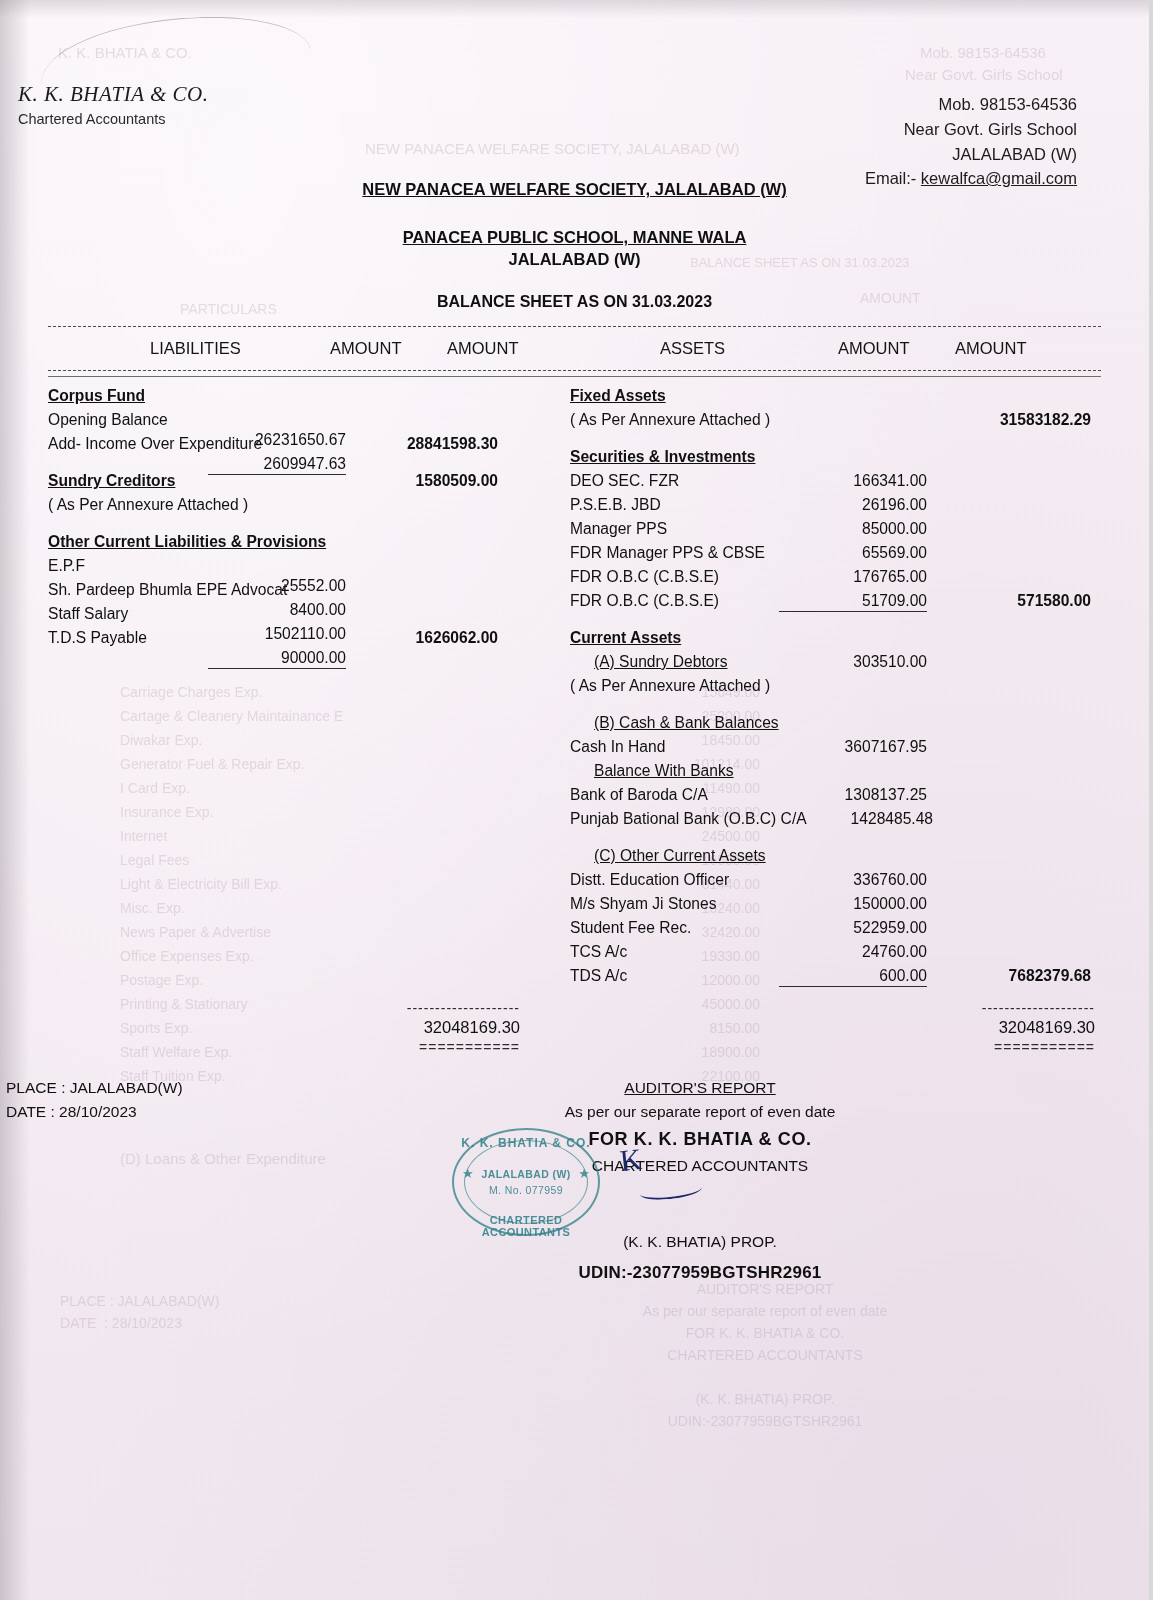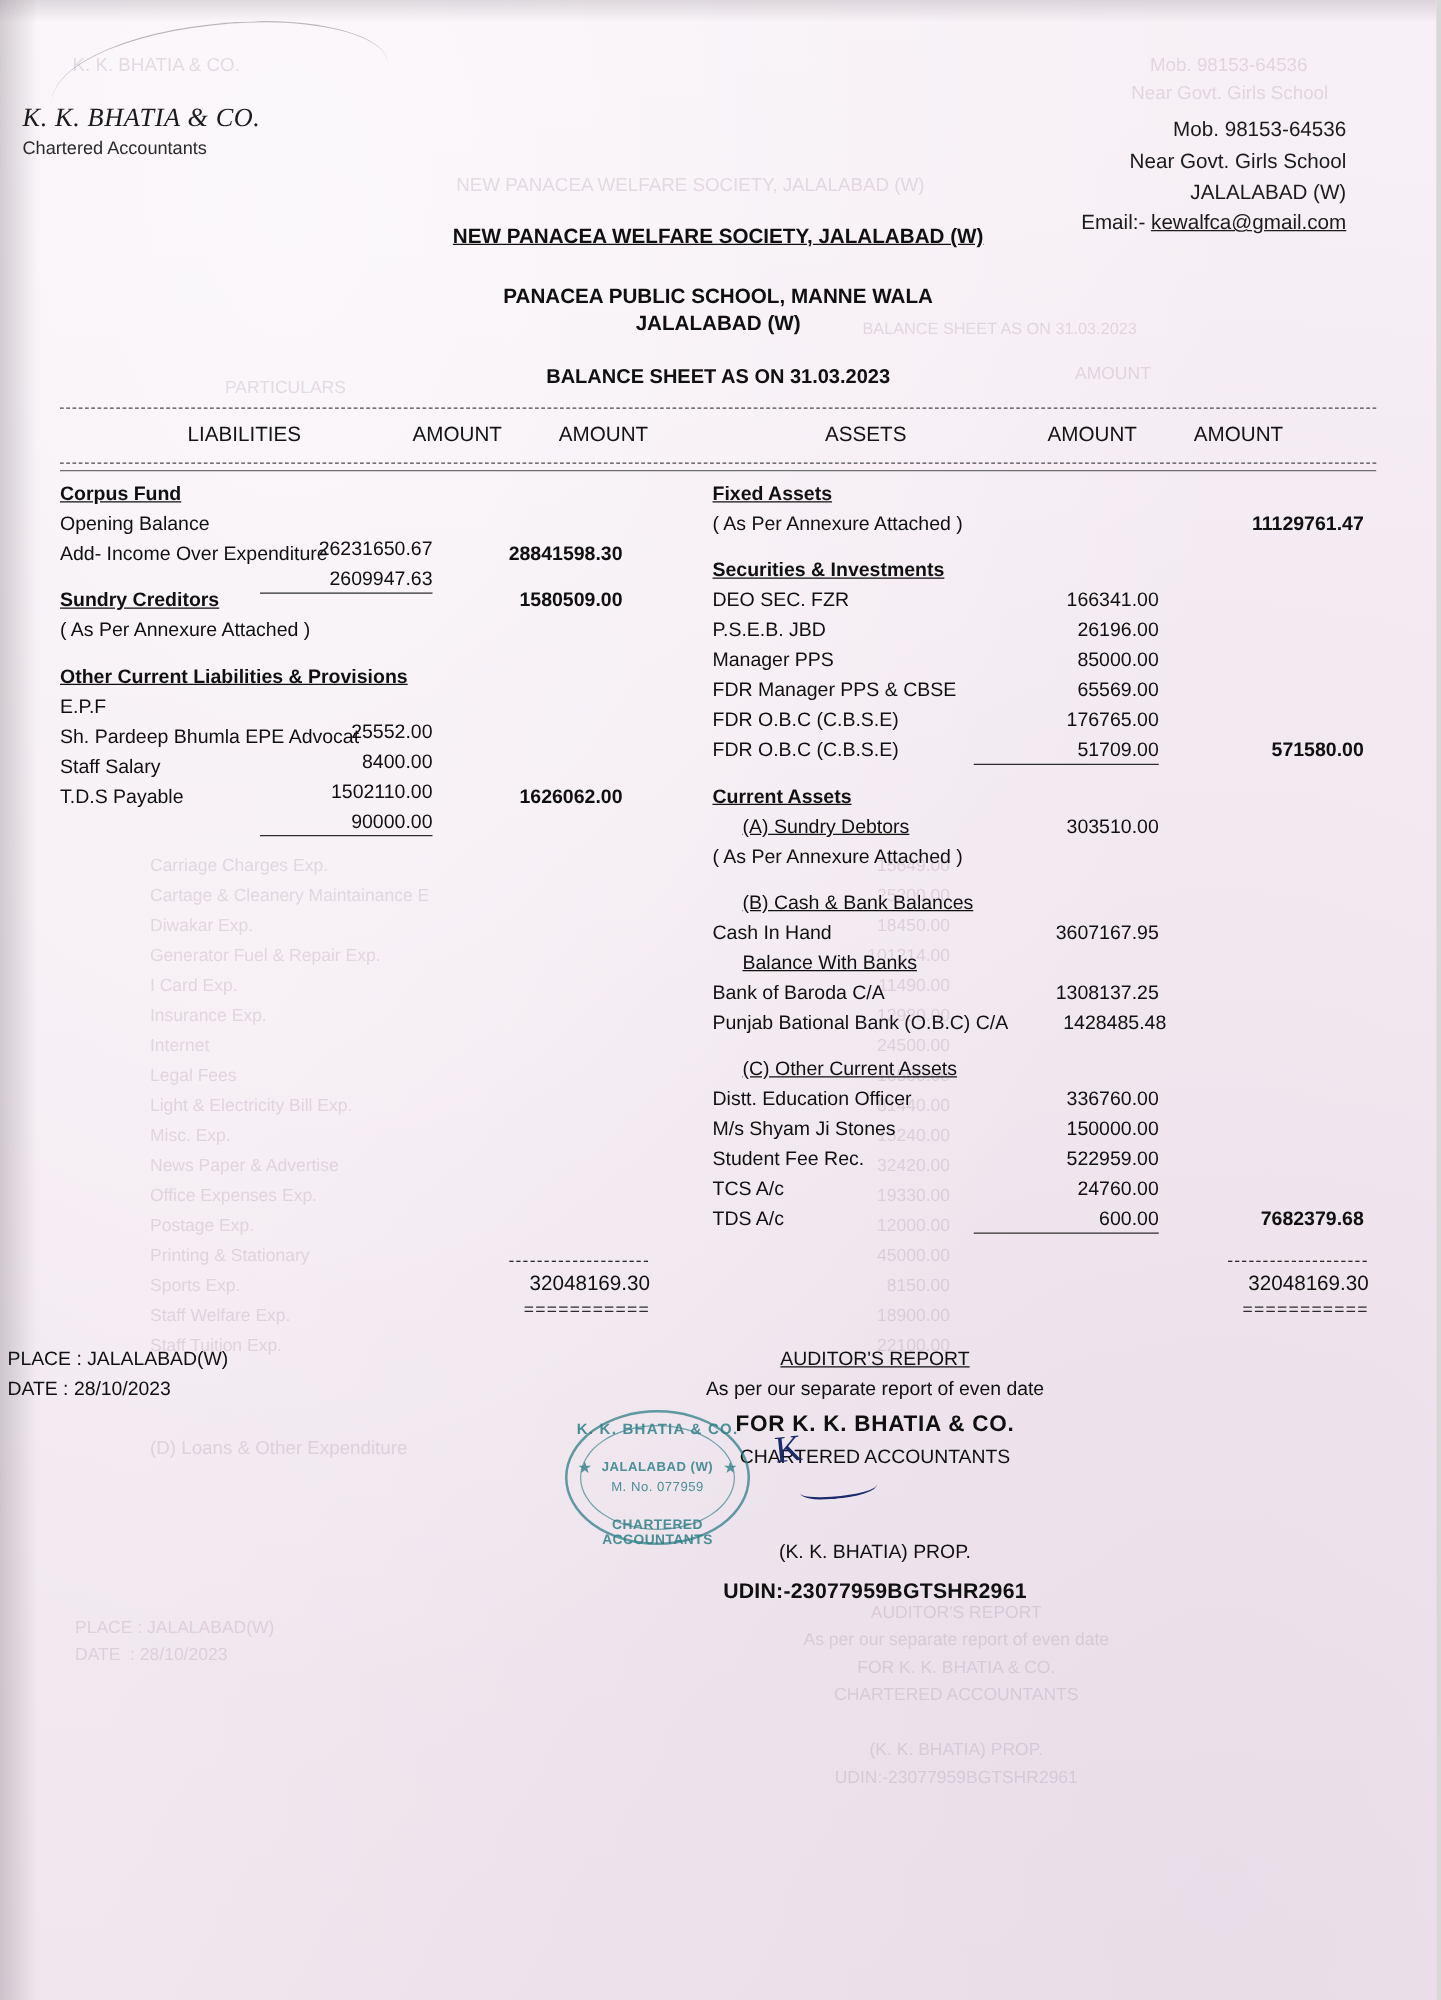--- a/index.html
+++ b/index.html
@@ -83,21 +83,21 @@
     line-height: 1.5;
     color: #1b1b1b;
   }
   .contact .mail a, .contact .mail span.link {
     text-decoration: underline;
     text-align: right;
   }
 
   .title-block { position: absolute; left: 0; right: 0; text-align: center; }
   .t1 { top: 180px; font-size: 16.5px; font-weight: bold; text-decoration: underline; }
-  .t2 { top: 228px; font-size: 16.5px; font-weight: bold; }
+  .t2 { top: 228px; font-size: 16.5px; font-weight: bold; text-decoration: underline; }
   .t3 { top: 250px; font-size: 16.5px; font-weight: bold; }
   .t4 { top: 293px; font-size: 16px; font-weight: bold; }
 
   
   .rule {
     position: absolute;
     left: 48px; right: 48px;
     border-top: 1.5px dashed #4a4a4a;
   }
   .rule-top { top: 326px; }
@@ -355,21 +355,21 @@
     </div>
   </div>
 
   <div class="pane pane-right">
 
     <div class="row">
       <span class="label u">Fixed Assets</span>
     </div>
     <div class="row">
       <span class="label">( As Per Annexure Attached )</span>
-      <span class="amt a2">11129761.47</span>
+      <span class="amt a2">31583182.29</span>
     </div>
 
     <div class="row h"></div>
 
     <div class="row">
       <span class="label u">Securities &amp; Investments</span>
     </div>
     <div class="row">
       <span class="label">DEO SEC. FZR</span>
       <span class="amt a1">166341.00</span>

